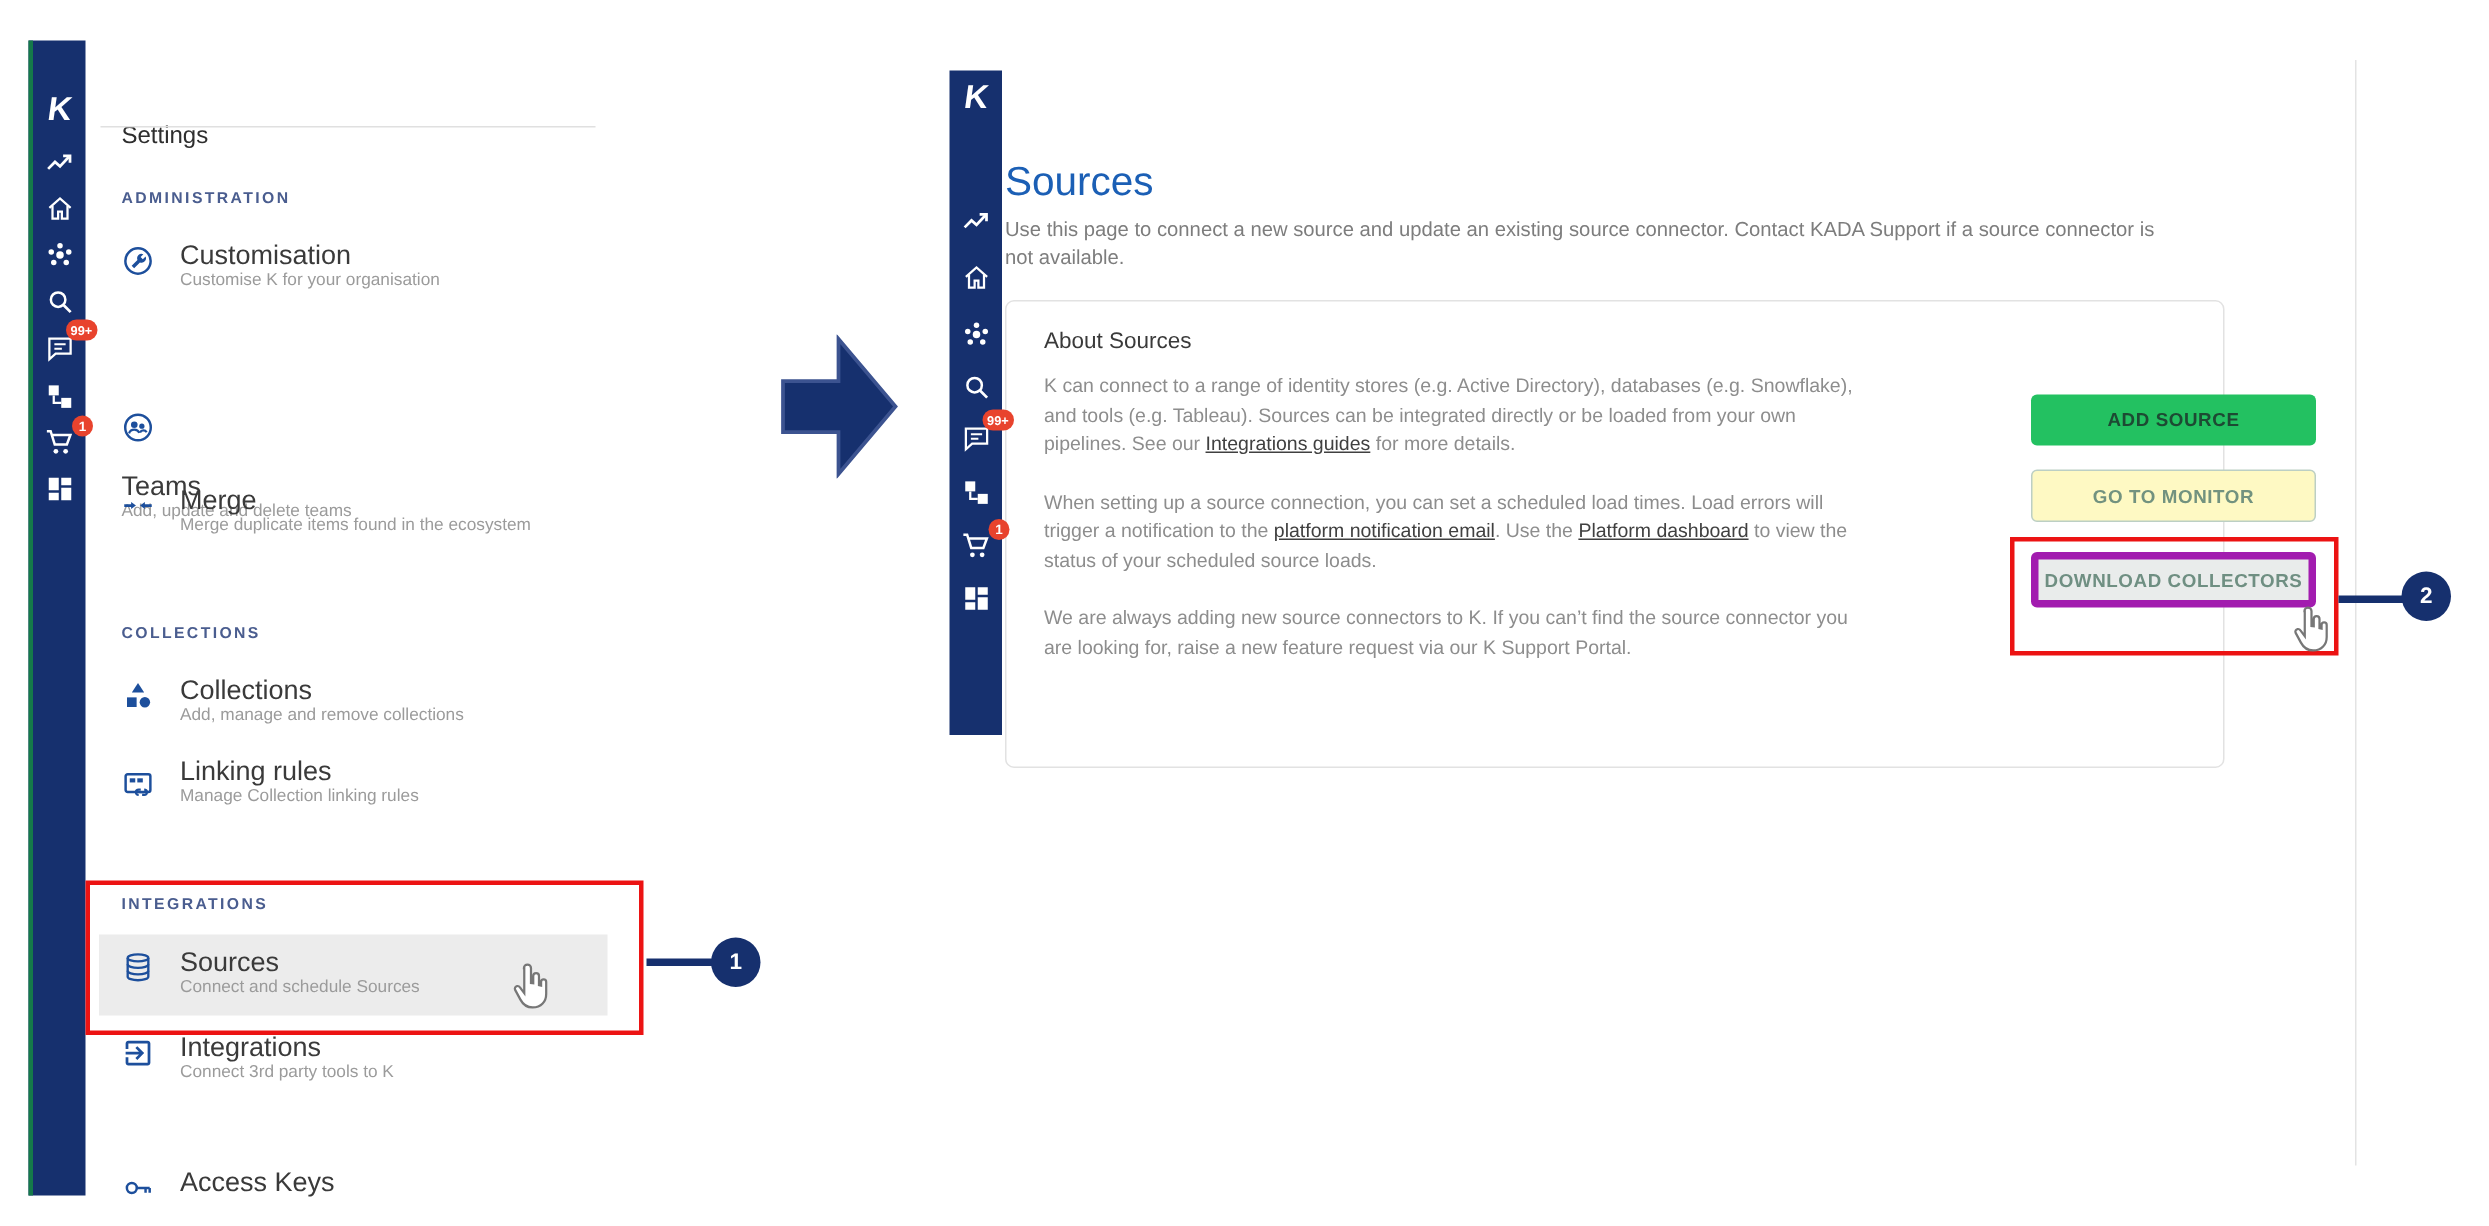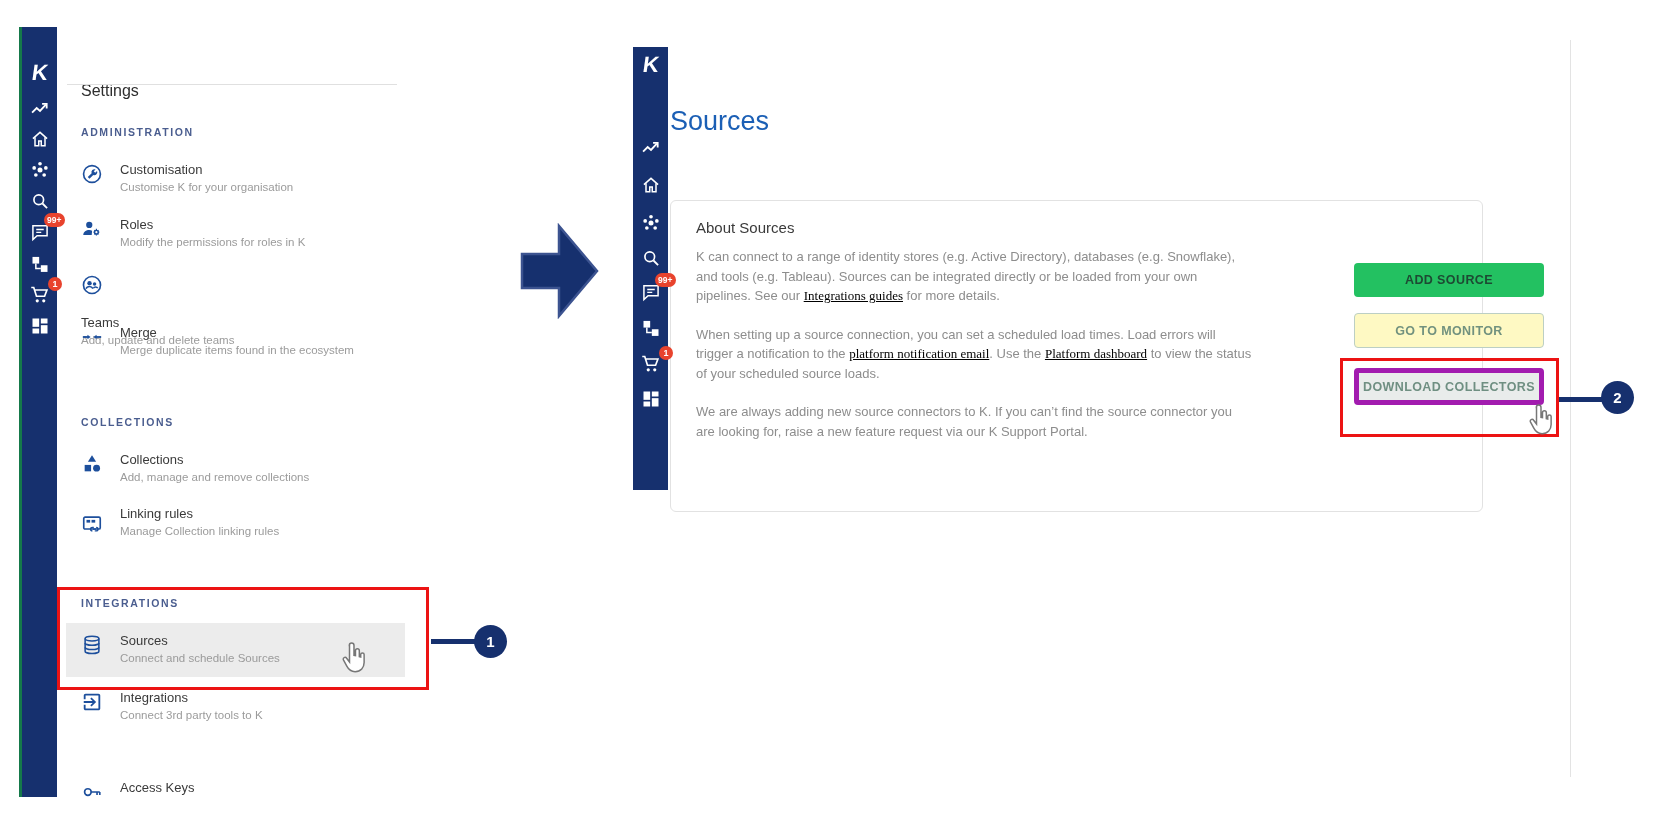--- a/index.html
+++ b/index.html
@@ -15,36 +15,36 @@
           display:flex;align-items:center;justify-content:center;line-height:1;z-index:3;}
   .nbadge.pill{font-size:8.5px;padding:2.5px 3.5px;top:-9px;right:-8px;}
   .nbadge.dot{font-size:9px;width:14px;height:14px;top:-8px;right:-5px;border-radius:50%;}
 
   
   .page-title-left{position:absolute;left:81px;top:38px;font-size:16px;color:#2e2e2e;font-weight:500;margin-top:44px;}
   .divider{position:absolute;left:67px;top:84px;width:330px;height:1px;background:#e0e0e0;}
   .sec-header{position:absolute;left:81px;font-size:10.5px;font-weight:bold;letter-spacing:1.6px;color:#4a5d8f;}
   .mitem{position:absolute;left:67px;width:340px;display:flex;gap:15px;padding:0 14px;box-sizing:border-box;cursor:pointer;}
   .mitem .micon{flex:0 0 24px;padding-top:1px;}
-  .mlabel{font-size:13px;color:#3a3a3a;line-height:16px;}
+  .mlabel{font-size:18px;color:#3a3a3a;line-height:16px;}
   .mdesc{font-size:11.5px;color:#9b9b9b;line-height:15px;margin-top:2px;}
   .hl-row{position:absolute;left:66px;top:623px;width:339px;height:54px;background:#ececec;}
 
   
   .flow-arrow{position:absolute;left:520px;top:223px;}
 
   
   .page-title-right{position:absolute;left:670px;top:106px;font-size:27px;font-weight:500;color:#1b5fb5;}
   .page-desc{position:absolute;left:670px;top:143px;width:780px;font-size:13.5px;line-height:19px;color:#7d7d7d;}
   .card{position:absolute;left:670px;top:200px;width:813px;height:312px;background:#fff;
         border:1px solid #e2e2e2;border-radius:6px;box-sizing:border-box;}
   .card-title{position:absolute;left:25px;top:18px;font-size:15px;color:#3a3a3a;}
   .card-body{position:absolute;left:25px;top:46px;width:558px;font-size:13px;line-height:19.5px;color:#8d8d8d;}
   .card-body p{margin:0 0 19px 0;}
-  a.blue{color:#000000;text-decoration:underline;cursor:pointer;font-family:Liberation Serif, serif;}
+  a.blue{color:#404040;text-decoration:underline;cursor:pointer;}
   .btn{position:absolute;left:1354px;width:190px;display:flex;align-items:center;justify-content:center;
        font-size:12.5px;font-weight:bold;letter-spacing:.4px;border-radius:4px;box-sizing:border-box;cursor:pointer;}
   .btn-green{top:263px;height:34px;background:#23c161;color:#1d4a33;}
   .btn-outline{top:313px;height:35px;background:#fef9c3;border:1px solid #bccfc4;color:#72927f;}
   .btn-gray{top:368px;height:37px;background:#e9eceb;border:5px solid #a21caf;color:#6f8f82;}
   .vline{position:absolute;left:1570px;top:40px;width:1px;height:737px;background:#e3e3e3;}
 
   
   .redbox{position:absolute;border:3px solid #ec1313;box-sizing:border-box;z-index:5;}
   .connector{position:absolute;height:5px;background:#16306e;z-index:5;}
@@ -132,34 +132,20 @@
           <circle cx="12" cy="12" r="9.2" fill="none" stroke="#1d4f9c" stroke-width="1.8"></circle>
           <path d="M15.9 7.1a3.2 3.2 0 0 0-4.3 4.1l-4.2 4.2 1.8 1.8 4.2-4.2a3.2 3.2 0 0 0 4.1-4.3l-2 2-1.6-1.6z" fill="#1d4f9c"></path>
         </svg>
     </span>
     <div class="mtext">
       <div class="mlabel">Customisation</div>
       <div class="mdesc">Customise K for your organisation</div>
     </div>
   </div>
 
-  <div class="mitem" style="top:217px;">
-    <span class="micon">
-      <svg viewBox="0 0 24 24" width="22" height="22">
-          <circle cx="9" cy="7.5" r="3.4" fill="#1d4f9c"></circle>
-          <path d="M2.5 18.5c0-3.4 3.2-5.3 6.5-5.3 1.1 0 2.2.2 3.1.6l-.4 4.7H2.5z" fill="#1d4f9c"></path>
-          <circle cx="16.8" cy="15.5" r="2" fill="none" stroke="#1d4f9c" stroke-width="1.6"></circle>
-          <path d="M16.8 11.8v1.4M16.8 17.8v1.4M13.6 15.5h1.4M18.6 15.5h1.4M14.5 13.2l1 1M18.1 16.8l1 1M19.1 13.2l-1 1M15.5 16.8l-1 1" stroke="#1d4f9c" stroke-width="1.3"></path>
-        </svg>
-    </span>
-    <div class="mtext">
-      <div class="mlabel">Roles</div>
-      <div class="mdesc">Modify the permissions for roles in K</div>
-    </div>
-  </div>
 
   <div class="mitem" style="top:273px;flex-direction:column;">
     <span class="micon">
       <svg viewBox="0 0 24 24" width="22" height="22">
           <circle cx="12" cy="12" r="9.3" fill="none" stroke="#1d4f9c" stroke-width="1.8"></circle>
           <circle cx="9.3" cy="10" r="2.4" fill="#1d4f9c"></circle>
           <circle cx="14.8" cy="11" r="1.9" fill="#1d4f9c"></circle>
           <path d="M5.5 16.2c.6-1.7 2.1-2.6 3.8-2.6 1.6 0 3 .8 3.7 2.3" fill="none" stroke="#1d4f9c" stroke-width="1.6"></path>
           <path d="M13.5 15.6c.4-.9 1.3-1.5 2.4-1.5 1 0 1.9.5 2.4 1.4" fill="none" stroke="#1d4f9c" stroke-width="1.6"></path>
         </svg>
@@ -329,20 +315,21 @@
           <rect x="13" y="3" width="8" height="6" fill="#fff"></rect>
           <rect x="13" y="11" width="8" height="10" fill="#fff"></rect>
           <rect x="3" y="15" width="8" height="6" fill="#fff"></rect>
         </svg>
     </div>
   </div>
 
   <div class="vline"></div>
 
   <div class="page-title-right">Sources</div>
+  <div class="page-desc">Use this page to connect a new source and update an existing source connector. Contact KADA Support if a source connector is not available.</div>
 
   <div class="card">
     <div class="card-title">About Sources</div>
     <div class="card-body">
       <p><span>K can connect to a range of identity stores (e.g. Active Directory), databases (e.g. Snowflake), and tools (e.g. Tableau). Sources can be integrated directly or be loaded from your own pipelines. See our </span><a class="blue">Integrations guides</a><span> for more details.</span></p>
       <p><span>When setting up a source connection, you can set a scheduled load times. Load errors will trigger a notification to the </span><a class="blue">platform notification email</a><span>. Use the </span><a class="blue">Platform dashboard</a><span> to view the status of your scheduled source loads.</span></p>
       <p><span>We are always adding new source connectors to K. If you can’t find the source connector you are looking for, raise a new feature request via our K Support Portal.</span></p>
     </div>
   </div>
 

